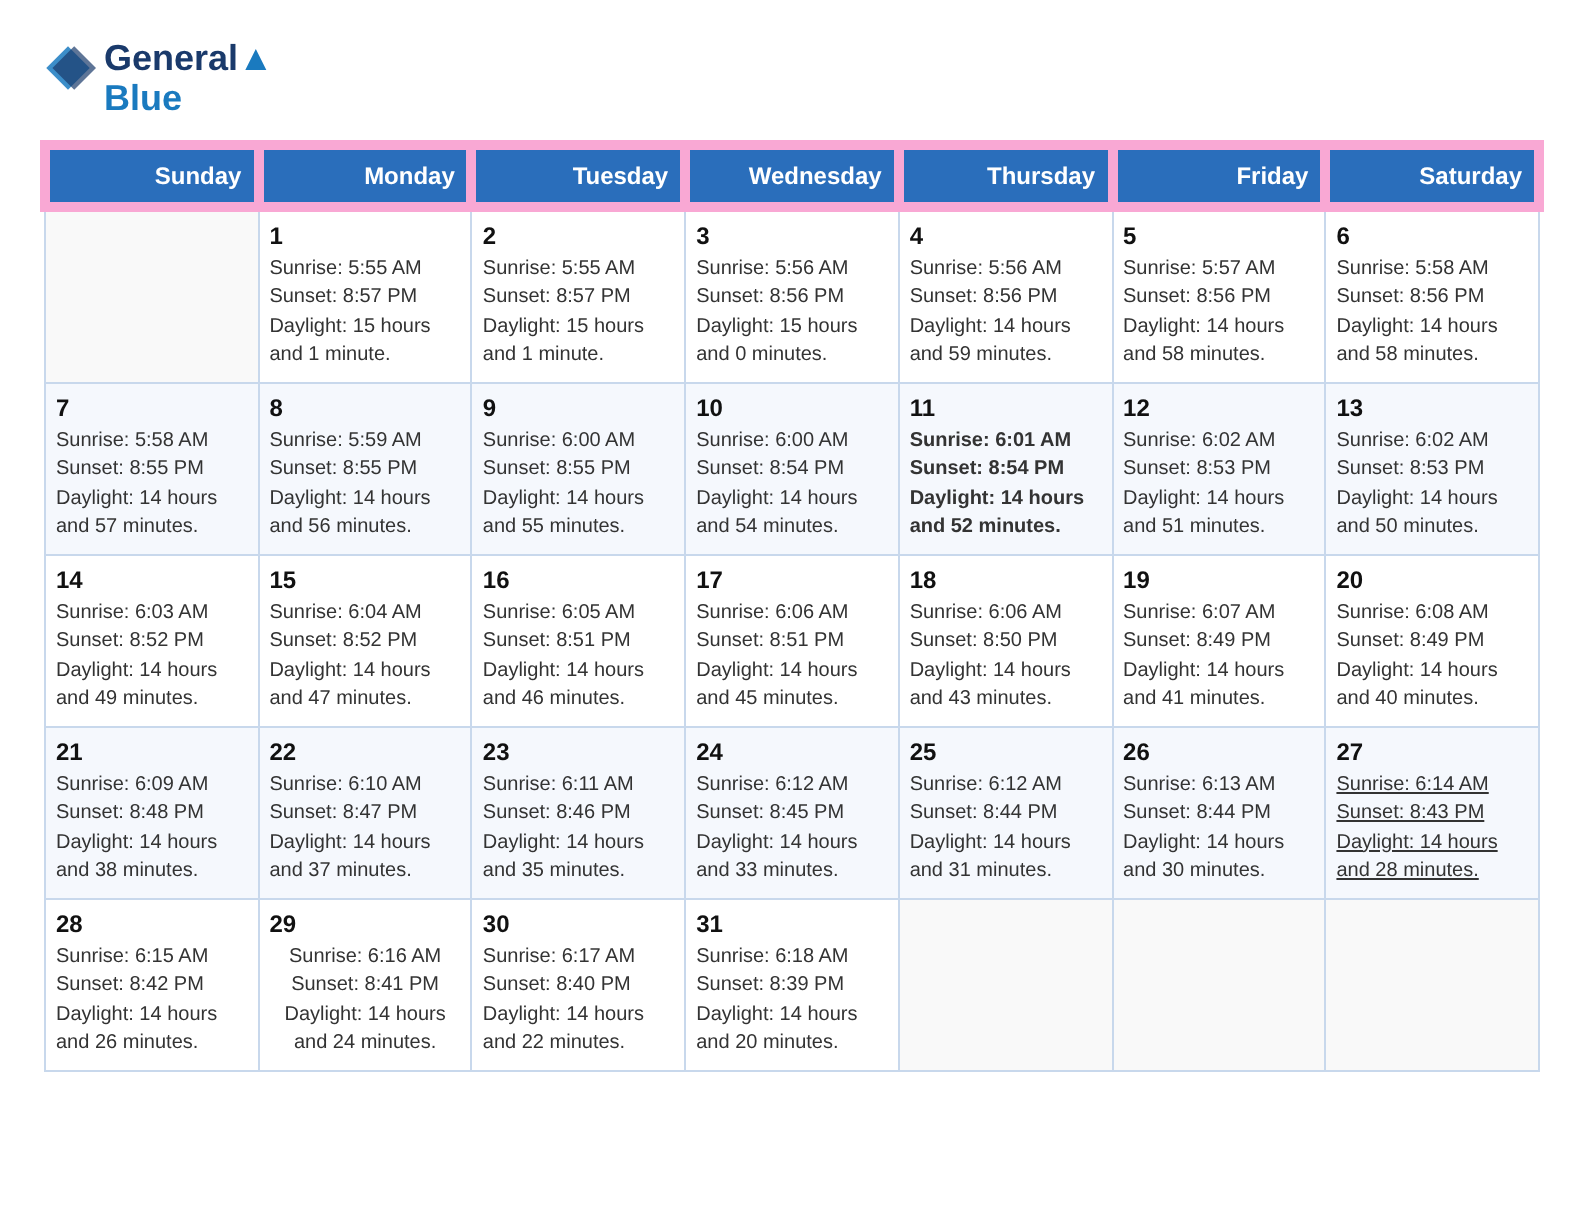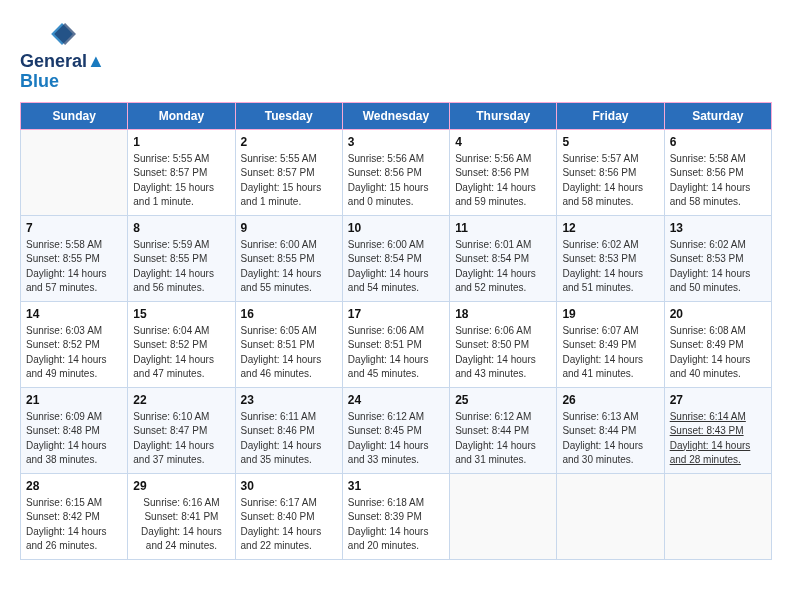--- a/index.html
+++ b/index.html
@@ -11,23 +11,22 @@
       padding: 20px;
     }
     .header {
       display: flex;
       justify-content: space-between;
       align-items: flex-start;
       margin-bottom: 10px;
     }
     .logo {
       display: flex;
-      align-items: center;
+      align-items: flex-start;
       gap: 4px;
-      flex-direction: column;
     }
     .logo-text {
       font-size: 18px;
       font-weight: bold;
       color: #1a3a6b;
       line-height: 1.1;
     }
     .logo-blue {
       color: #1a7abf;
     }
@@ -49,25 +48,25 @@
       margin-top: 2px;
     }
     table {
       width: 100%;
       border-collapse: collapse;
       font-size: 11px;
     }
     thead tr th {
       background-color: #2a6ebb;
       color: #fff;
-      text-align: center;
+      text-align: right;
       padding: 6px 6px;
       font-size: 12px;
       font-weight: bold;
-      border: 1px solid #f9a8d4;
+      border: 5px solid #f9a8d4;
     }
     tbody tr td {
       border: 1px solid #c8d8ec;
       vertical-align: top;
       padding: 5px 5px;
       width: calc(100% / 7);
       min-height: 70px;
       color: #222;
       background: #fff;
     }
@@ -191,21 +190,21 @@
         </td>
         <td>
           <div class="day-number">10</div>
           <div class="day-info" style="white-space: pre-line;">Sunrise: 6:00 AM
 Sunset: 8:54 PM
 Daylight: 14 hours
 and 54 minutes.</div>
         </td>
         <td>
           <div class="day-number">11</div>
-          <div class="day-info" style="white-space: pre-line;">Sunrise: 6:01 AM
+          <div class="day-info" style="white-space: pre-line; font-weight: bold;">Sunrise: 6:01 AM
 Sunset: 8:54 PM
 Daylight: 14 hours
 and 52 minutes.</div>
         </td>
         <td>
           <div class="day-number">12</div>
           <div class="day-info" style="white-space: pre-line;">Sunrise: 6:02 AM
 Sunset: 8:53 PM
 Daylight: 14 hours
 and 51 minutes.</div>

